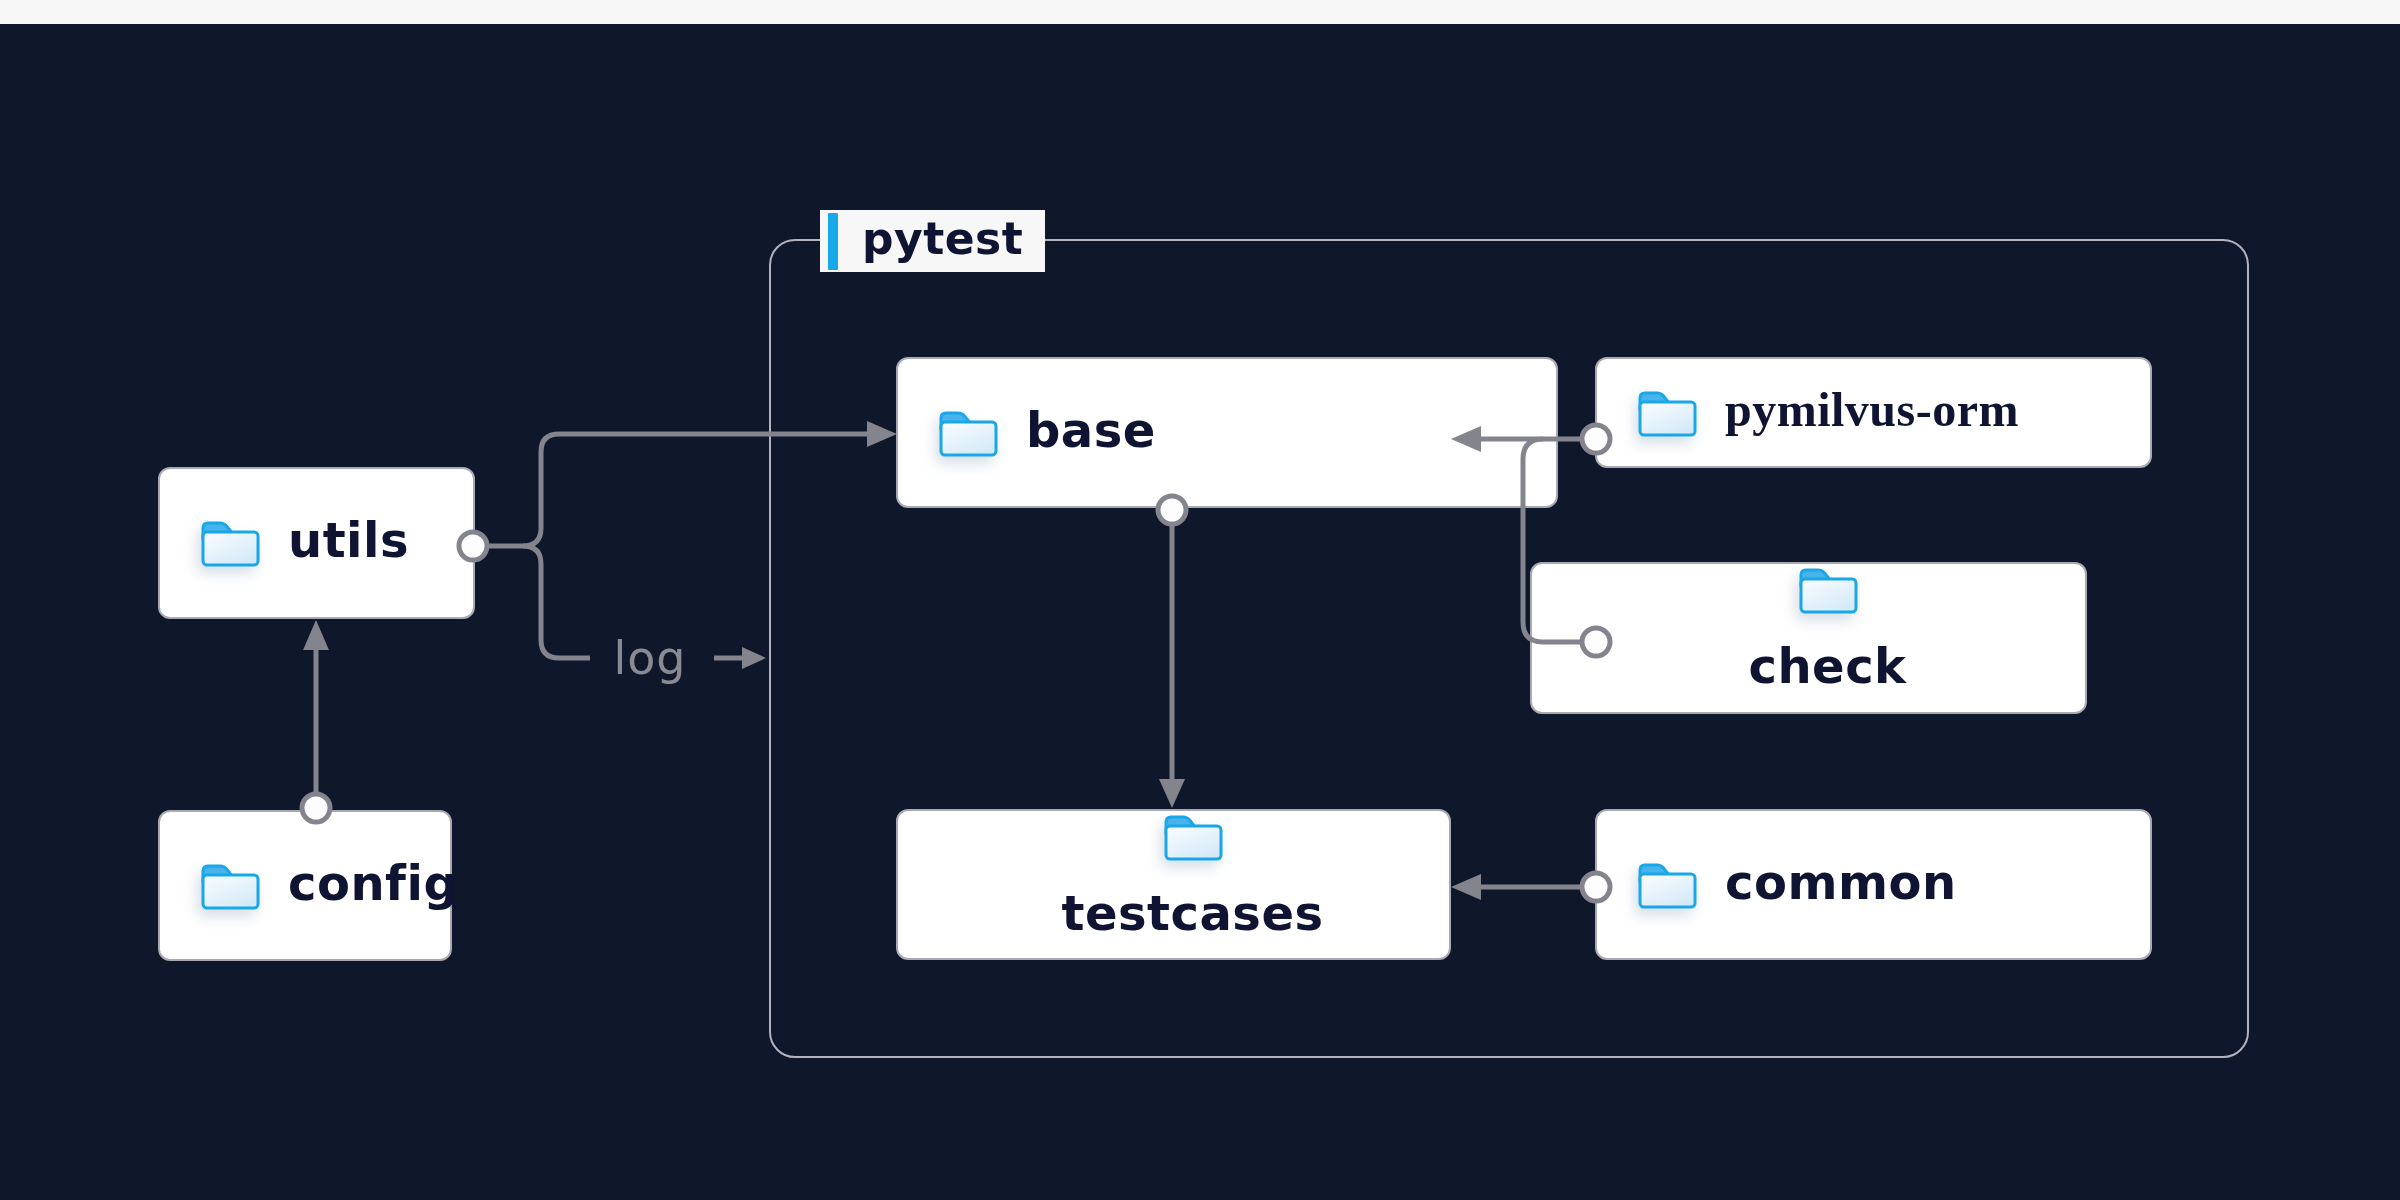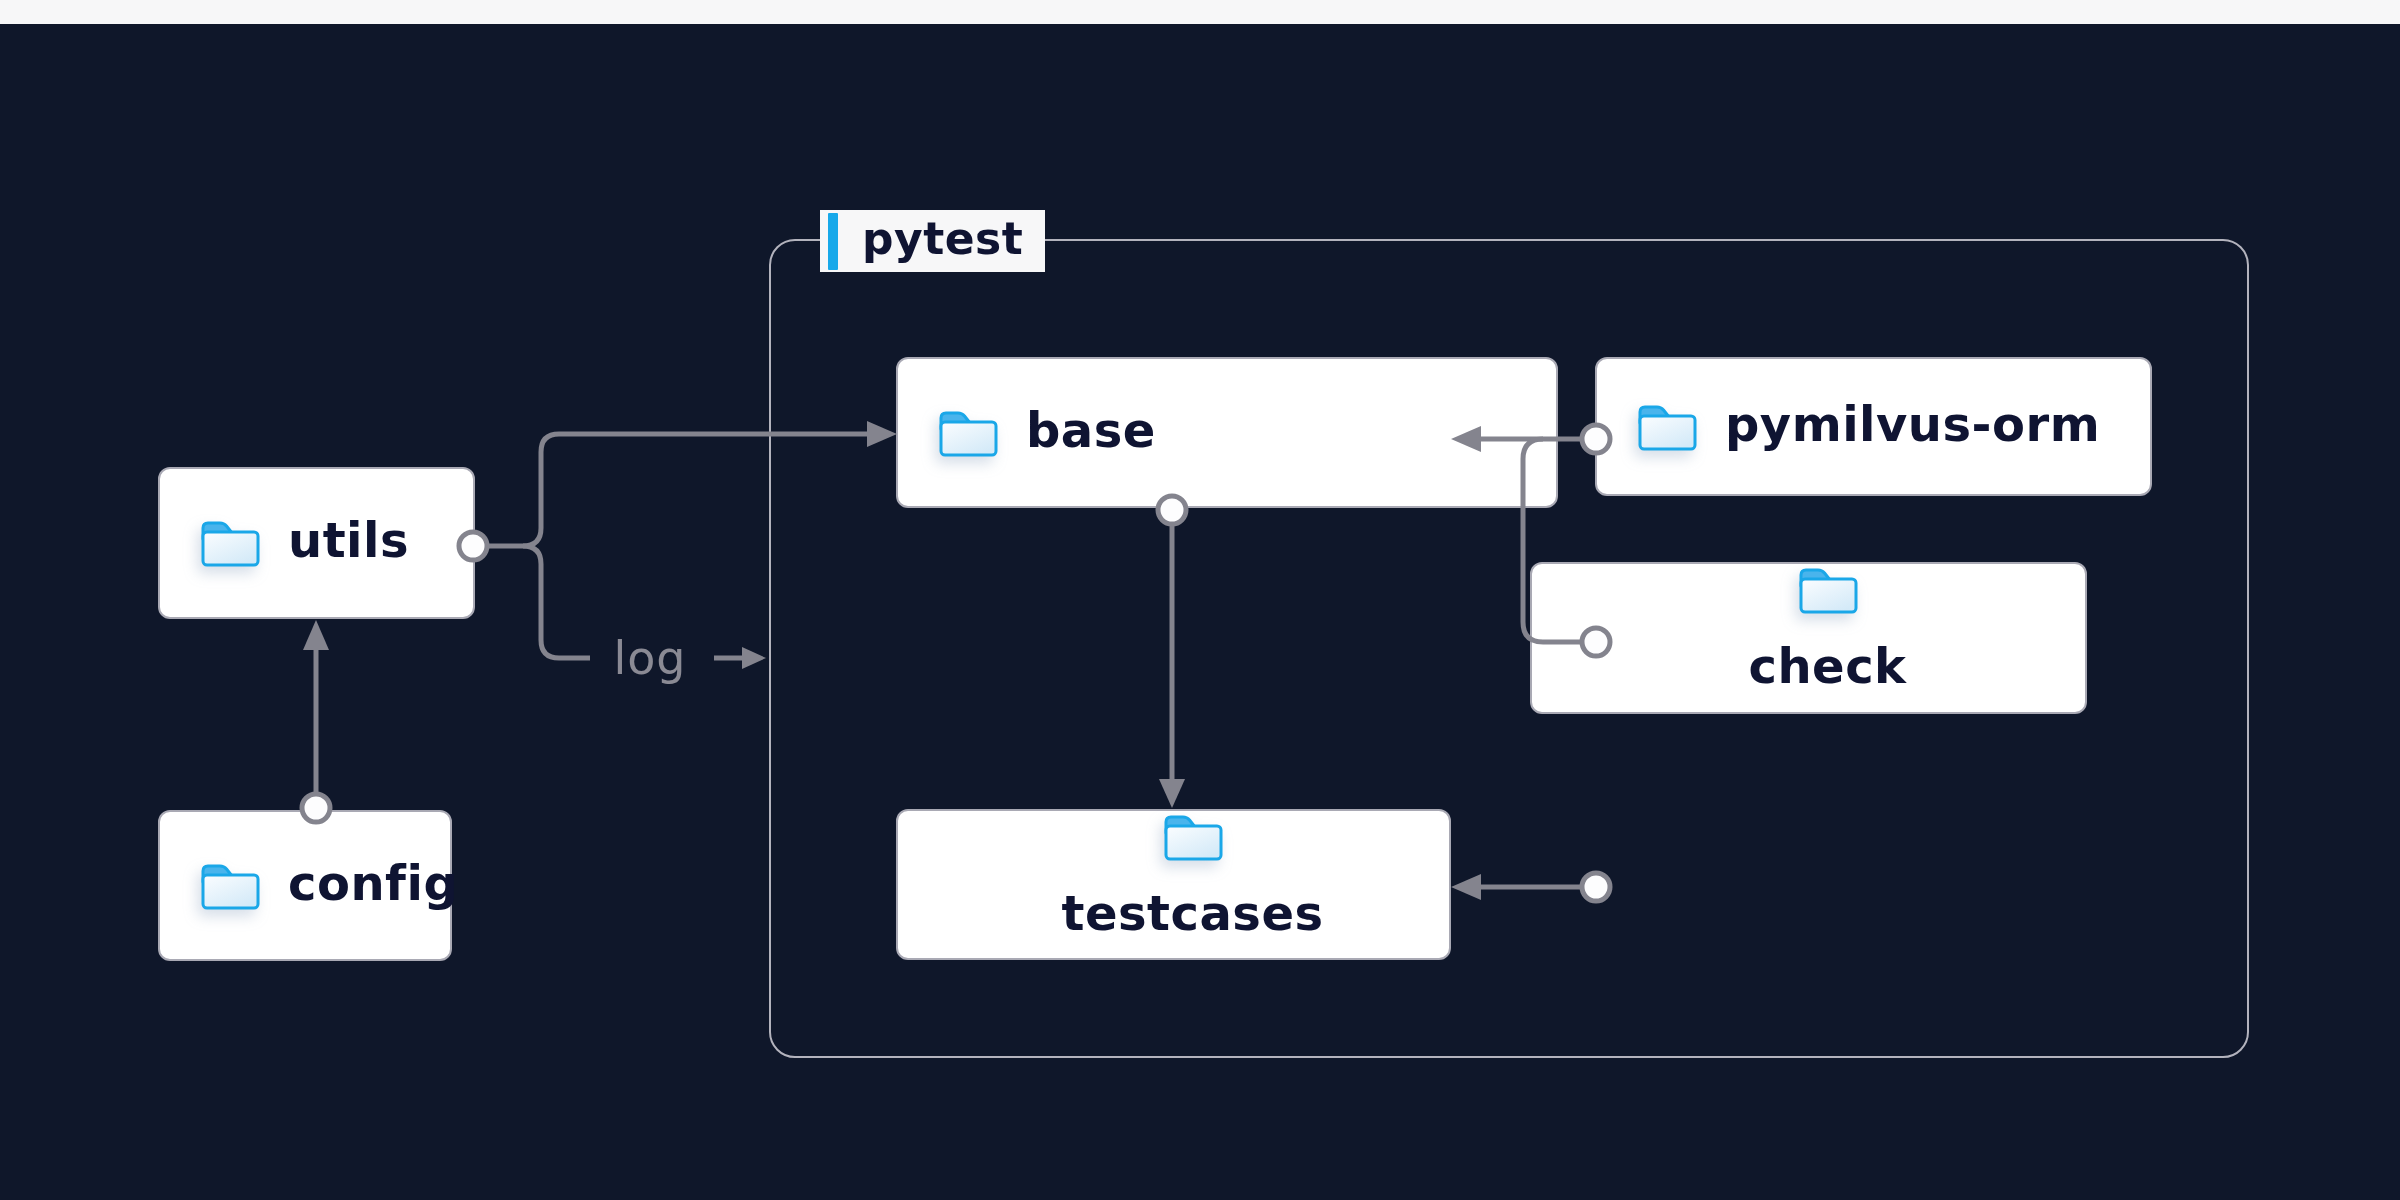--- a/index.html
+++ b/index.html
@@ -145,41 +145,47 @@
     <span class="nlabel">config</span>
   </div>
 
   <div class="node" style="left:896px; top:333px; width:662px; height:151px;">
     <svg class="folder" viewBox="0 0 64 52">
         <use href="#folder"></use>
       </svg>
     <span class="nlabel">base</span>
   </div>
 
-  <div class="node" style="left:1595px; top:333px; width:557px; height:139px;">
+  <div class="node" style="left:1595px; top:333px; width:557px; height:111px;font-family:Liberation Serif, serif;">
     <svg class="folder" viewBox="0 0 64 52">
         <use href="#folder"></use>
       </svg>
     <span class="nlabel">pymilvus-orm</span>
   </div>
 
   <div class="node" style="left:1530px; top:538px; width:557px; height:152px;flex-direction:column;">
     <svg class="folder" viewBox="0 0 64 52">
         <use href="#folder"></use>
       </svg>
     <span class="nlabel">check</span>
   </div>
 
   <div class="node" style="left:896px; top:785px; width:555px; height:151px;flex-direction:column;">
     <svg class="folder" viewBox="0 0 64 52">
         <use href="#folder"></use>
       </svg>
     <span class="nlabel">testcases</span>
   </div>
 
+  <div class="node" style="left:1595px; top:785px; width:557px; height:151px;">
+    <svg class="folder" viewBox="0 0 64 52">
+        <use href="#folder"></use>
+      </svg>
+    <span class="nlabel">common</span>
+  </div>
 
   <div class="edge-label">log</div>
 
   <svg class="overlay" viewBox="0 0 2400 1200">
 
     <g>
       <line x1="316" y1="770" x2="316" y2="624"></line>
       <polygon points="316,596 303,626 329,626"></polygon>
       <circle cx="316" cy="784" r="14"></circle>
     </g>

